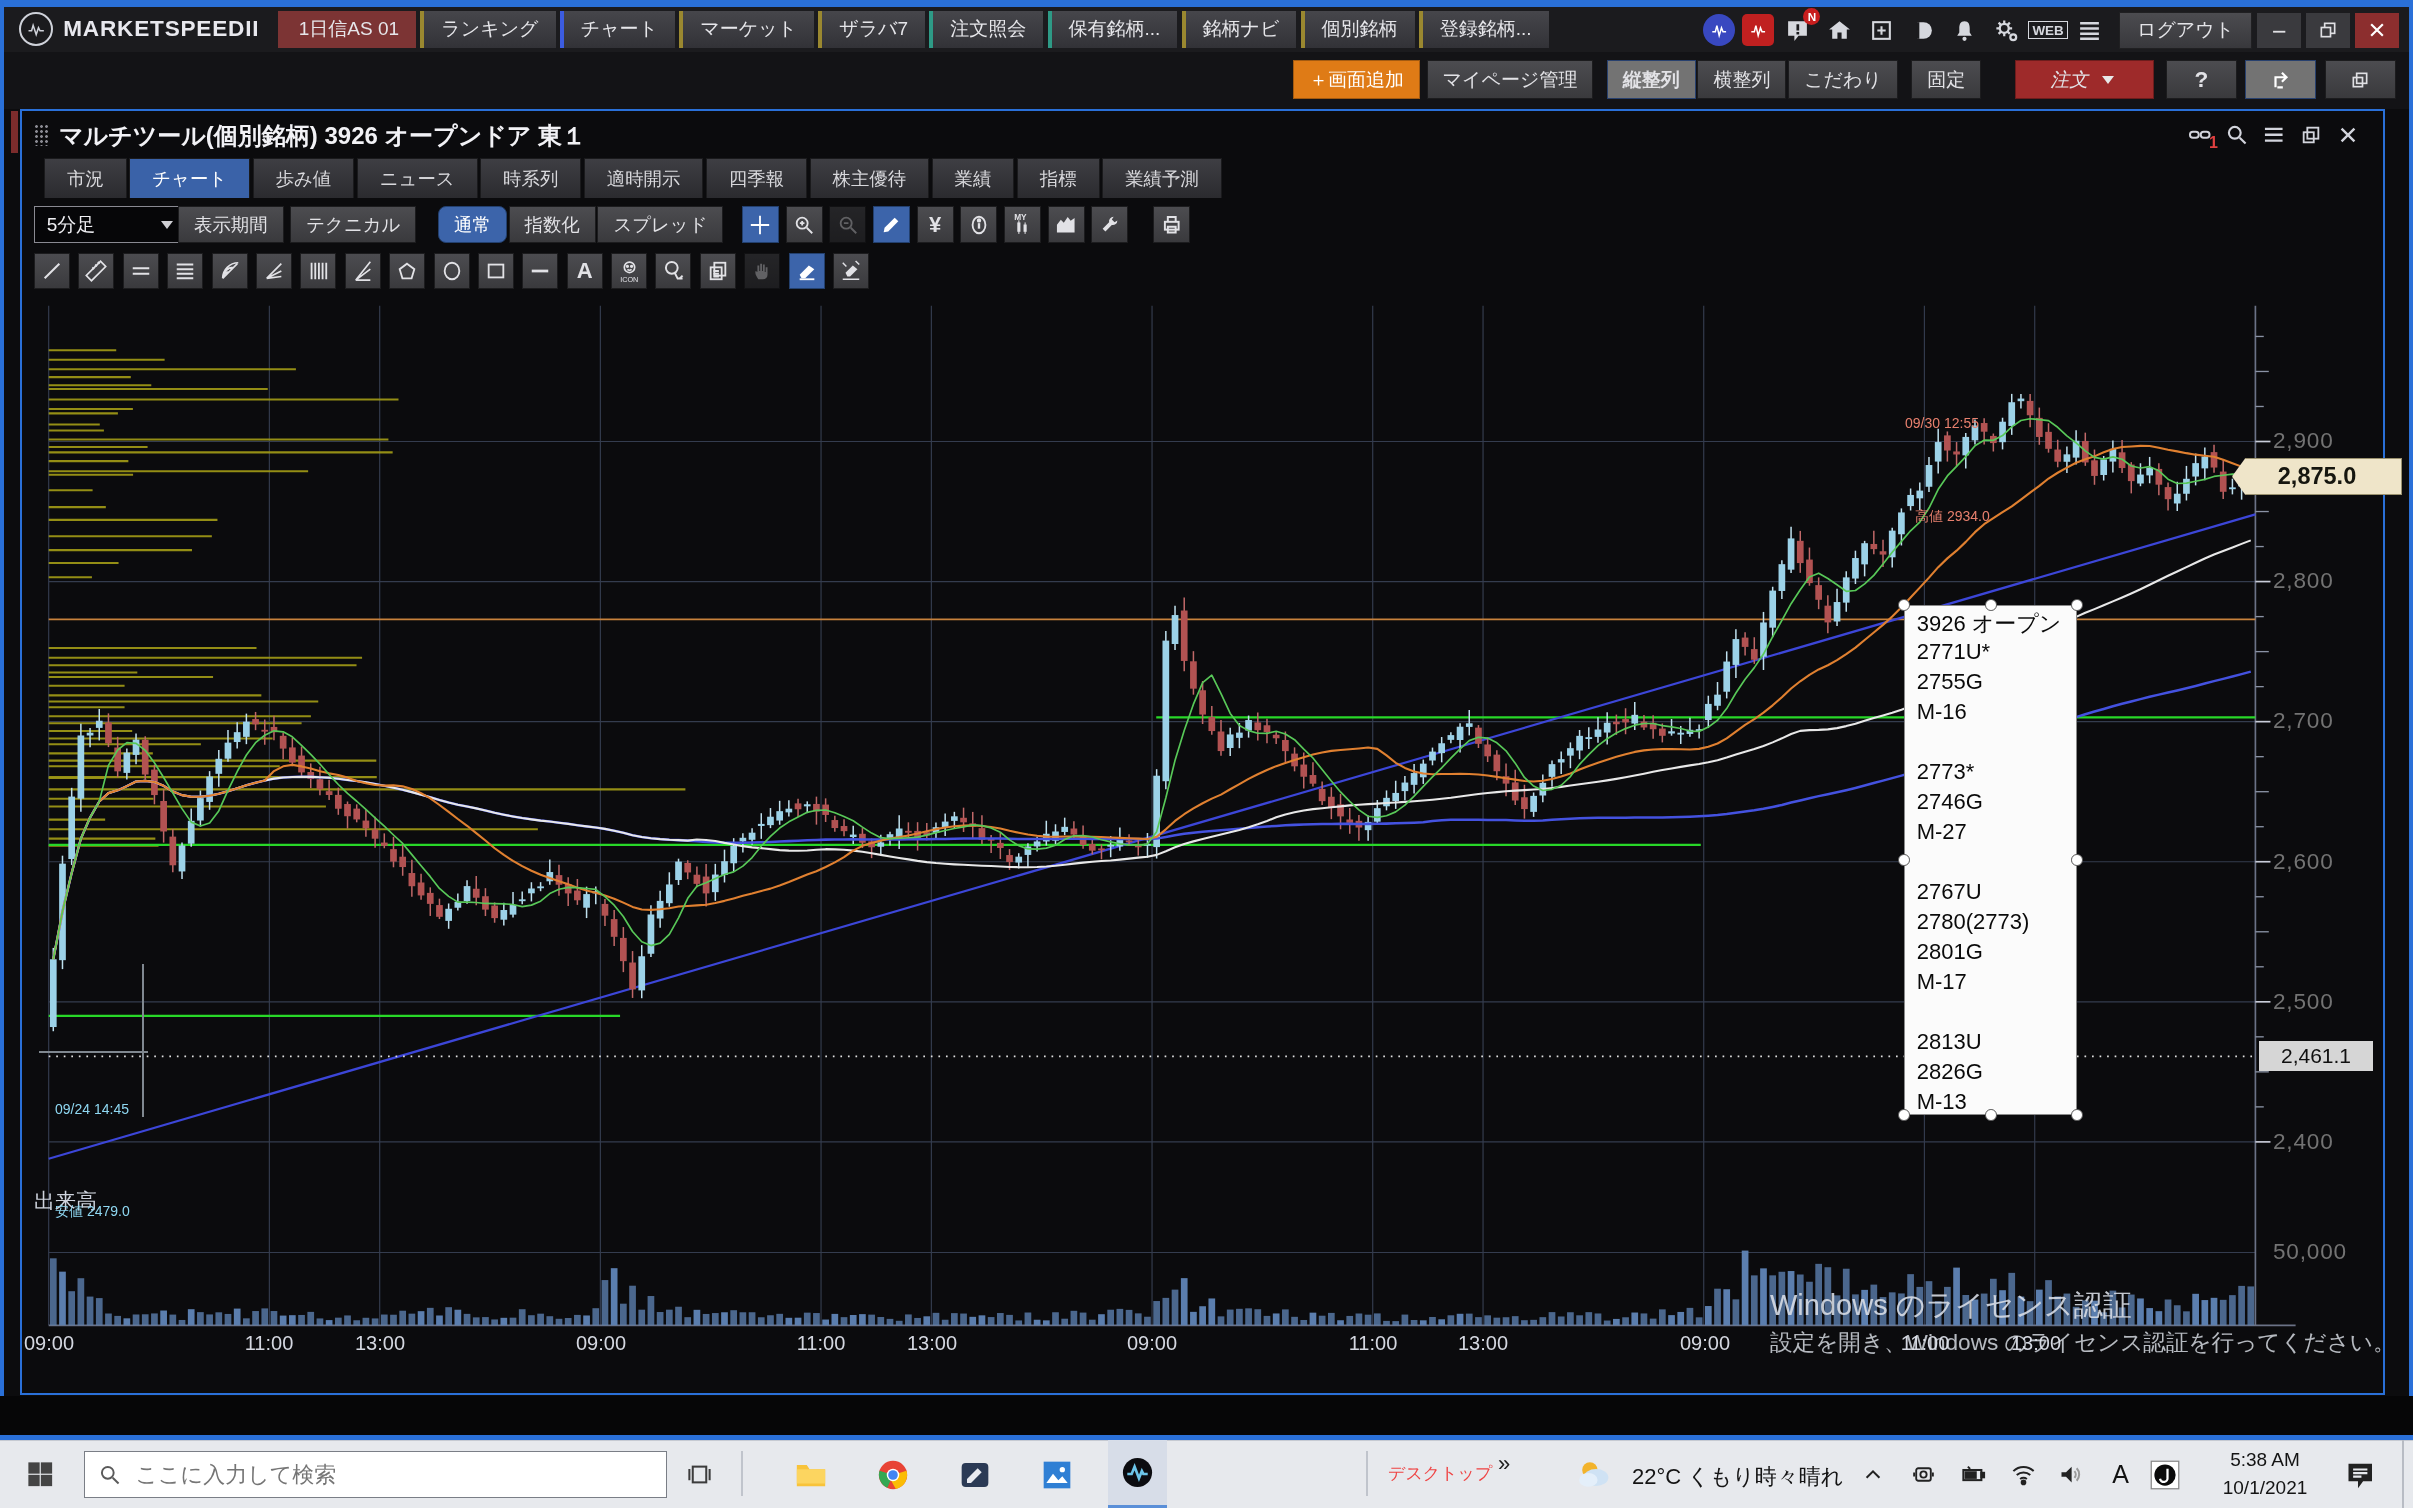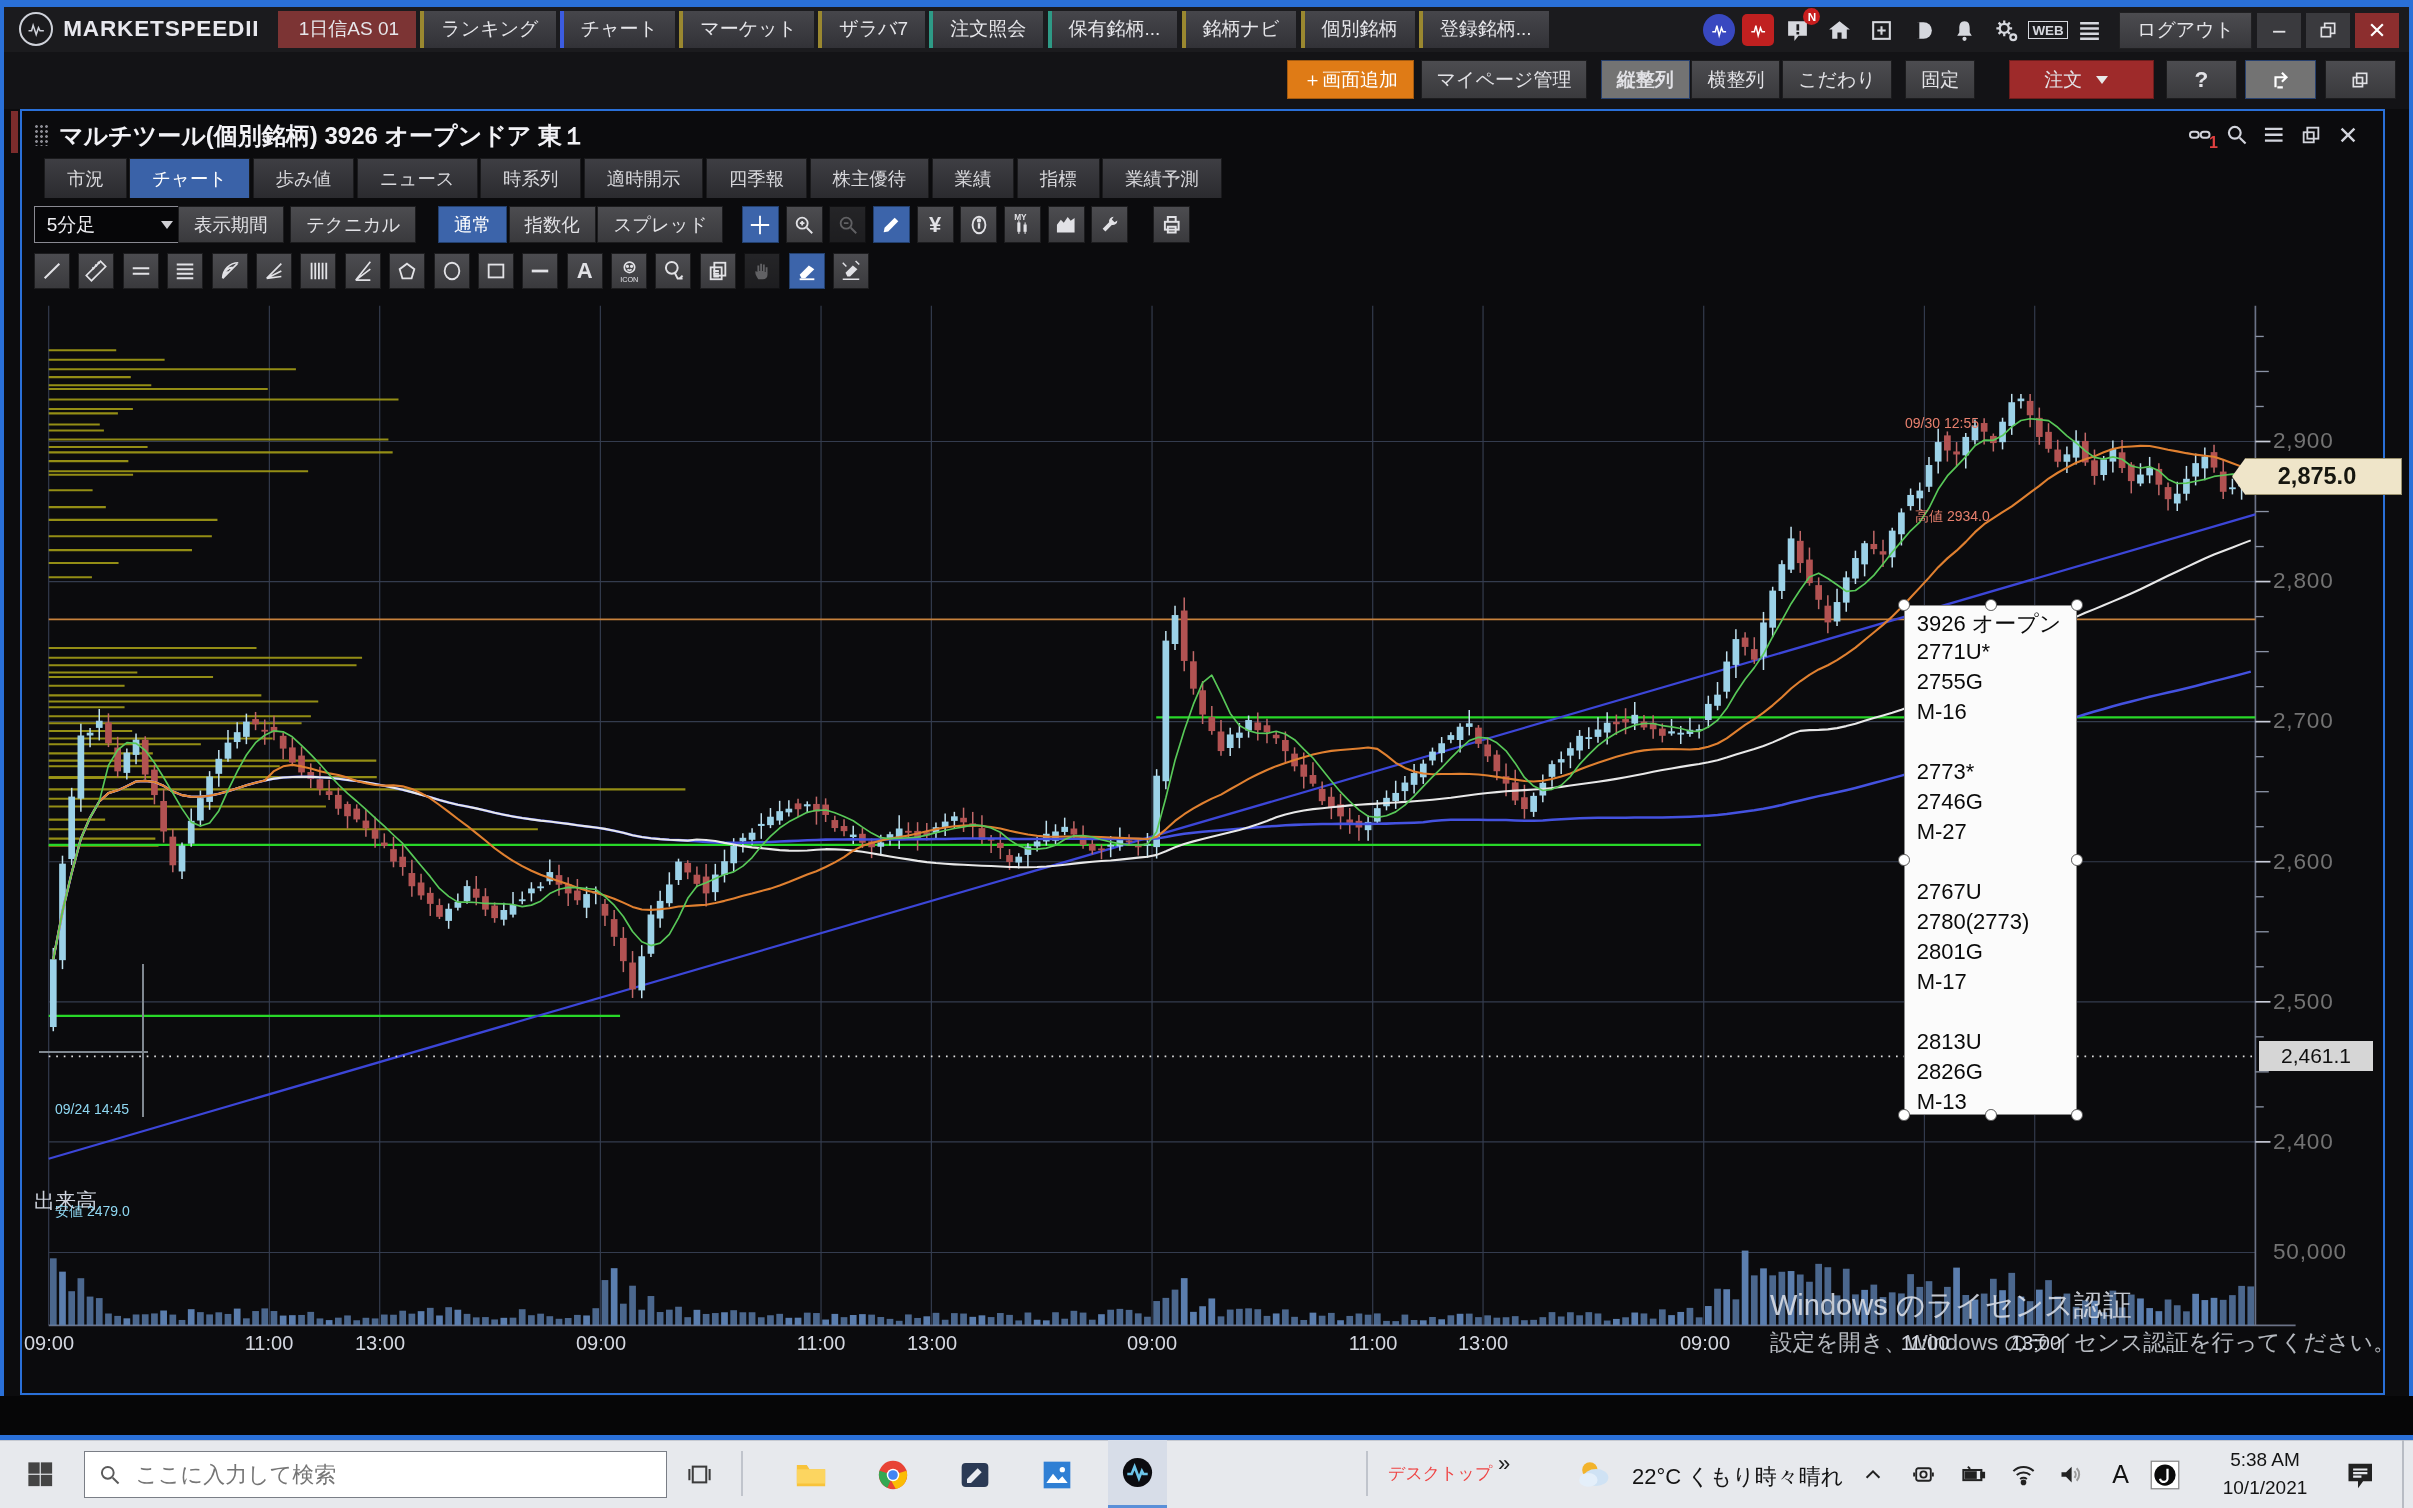--- a/index.html
+++ b/index.html
@@ -24,21 +24,21 @@
   .logoutbtn{height:35px;padding:0 17px;background:linear-gradient(#4c4c50,#38383c);border:0.8px solid #202022;color:#e4e4e8;font-size:19px;display:flex;align-items:center;margin-left:11.7px;}
   .winctl{width:44px;height:35px;display:flex;align-items:center;justify-content:center;background:#3a3a3e;margin-left:5px;color:#e0e0e4;}
   .winctl.close{background:#8c2e2e;}
   
   #pagebar{left:4.2px;top:52px;width:2405px;height:57px;background:#131316;}
   #pagestripe{left:6.7px;top:59px;width:7.5px;height:42px;background:#7c2c2c;}
   #pagetitle{left:34px;top:64px;color:#f0f0f4;font-size:25px;font-weight:700;}
   .pbtn{height:37px;padding:0 15px;background:linear-gradient(#4c4c50,#3a3a3d);border:0.8px solid #1c1c1e;color:#e2e2e6;font-size:19px;display:flex;align-items:center;margin-left:6.7px;}
   .pbtn.orange{background:#df7b16;color:#fff;border-color:#a35a10;}
   .pbtn.blue{background:#737373;border-color:#27406e;font-weight:bold;}
-  .pbtn.red{background:#9e2a2a;border-color:#6e1c1c;padding-right:27px;}
+  .pbtn.red{background:#9e2a2a;border-color:#6e1c1c;padding-right:21px;font-style:italic;}
   .caret{width:0;height:0;border-left:6.7px solid transparent;border-right:6.7px solid transparent;border-top:8.4px solid #e8e8e8;margin-left:13.4px;}
   
   #mainwin{left:20px;top:109px;width:2365px;height:1286px;border:2.5px solid #2a70d8;background:#0b0b0d;box-sizing:border-box;}
   #wtitle{left:59px;top:120px;color:#f2f2f6;font-size:24px;font-weight:700;}
   #draghandle{left:34px;top:124px;width:15px;height:22px;
     background:radial-gradient(#8a8a92 1.3px,transparent 1.5px);background-size:5px 5px;}
   .wico{width:37px;height:30px;display:flex;align-items:center;justify-content:center;color:#d2d4dc;}
   .wtab{height:39px;padding:0 22px;display:flex;align-items:center;background:linear-gradient(#3e3e43,#2b2b2f);
     border:0.8px solid #1a1a1c;border-bottom:none;color:#d8d8dc;font-size:18.4px;margin-right:2.5px;}
   .wtab.active{background:#3a62a8;color:#fff;}
@@ -289,21 +289,21 @@
     <span class="wtab">業績予測</span>
   </div>
 
   <div class="abs row" id="periodsel">
     <span>5分足</span>
     <span class="caret" style="border-top-color:#cfcfd4;"></span>
   </div>
   <div class="row" style="position:absolute;left:178px;top:206px;">
     <span class="tbtn">表示期間</span>
     <span class="tbtn">テクニカル</span>
-    <span class="tbtn blue" style="margin-left:15px;margin-right:1.7px;">通常</span>
+    <span class="tbtn blue" style="margin-left:15px;margin-right:1.7px;border-radius:8px;">通常</span>
     <span class="tbtn" style="margin-right:1.7px;">指数化</span>
     <span class="tbtn">スプレッド</span>
     <span class="tbtn ibtn blue" style="margin-left:11.7px;">
       <svg class="ic" width="22" height="22" viewBox="0 0 24 24" stroke="#fff" stroke-width="2">
           <path d="M12 2v20M2 12h20"></path>
         </svg>
       </span>
     <span class="tbtn ibtn">
       <svg class="ic" width="22" height="22" viewBox="0 0 24 24" fill="none" stroke="#e2e2e6" stroke-width="2">
           <circle cx="10" cy="10" r="6"></circle>

